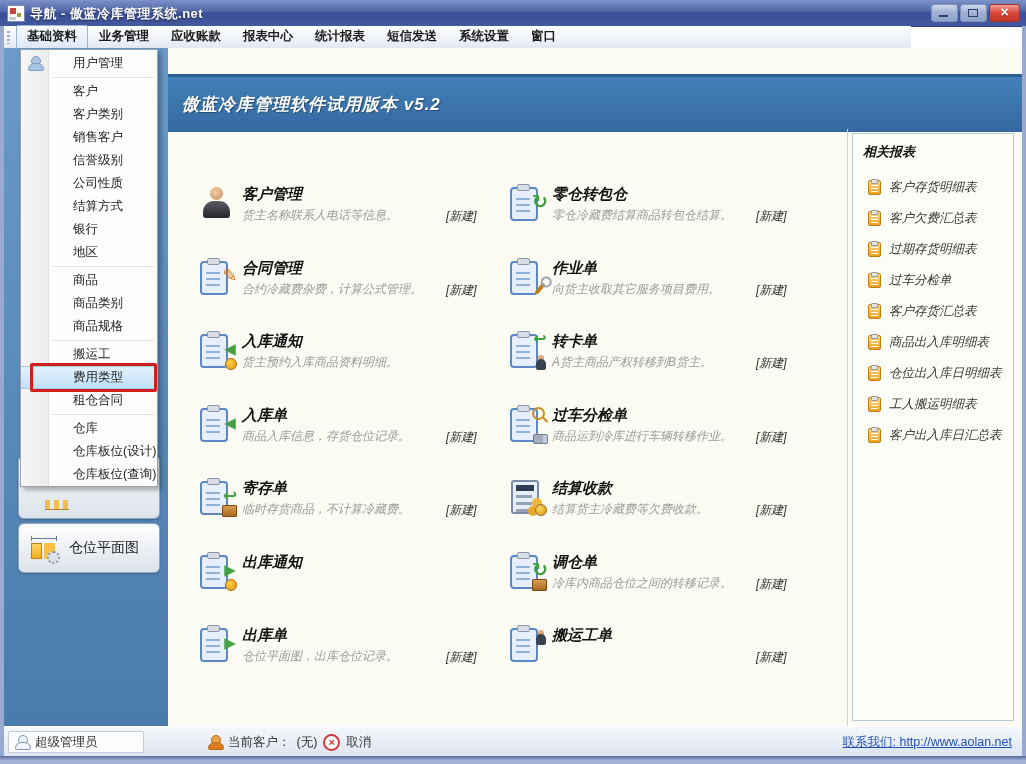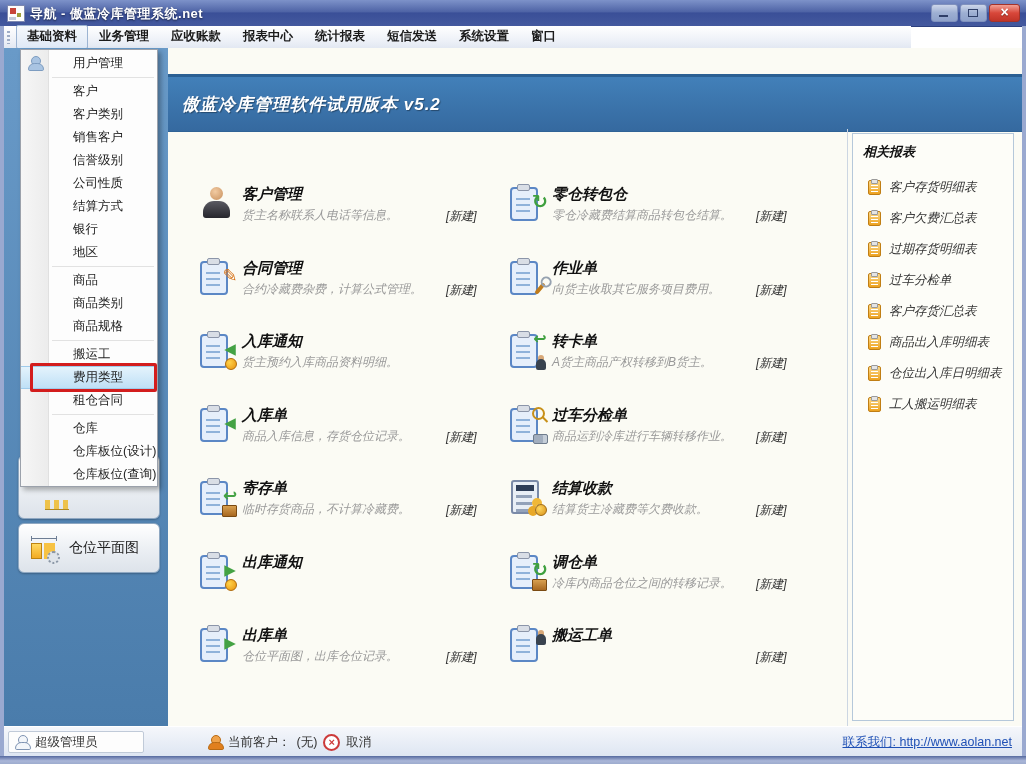--- a/index.html
+++ b/index.html
@@ -397,20 +397,24 @@
                 <span class="rlabel">商品出入库明细表</span>
               </div>
             <div class="ritem">
                 <span class="report-icon"></span>
                 <span class="rlabel">仓位出入库日明细表</span>
               </div>
             <div class="ritem">
                 <span class="report-icon"></span>
                 <span class="rlabel">工人搬运明细表</span>
               </div>
+            <div class="ritem">
+                <span class="report-icon"></span>
+                <span class="rlabel">客户出入库日汇总表</span>
+              </div>
           </div>
         </div>
       </div>
     </div>
   </div>
 
   <div class="dropdown">
     <div class="dd-gutter"></div>
     <div class="dd-item"><span class="menu-person"></span><span>用户管理</span></div>
     <div class="dd-sep"></div>

